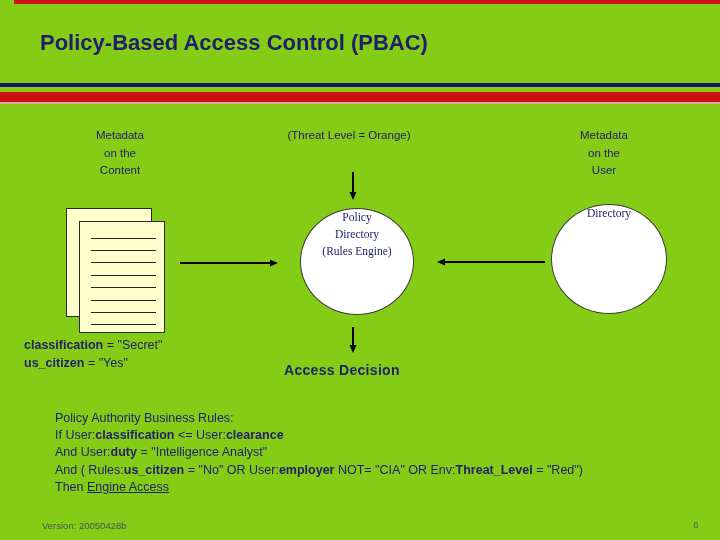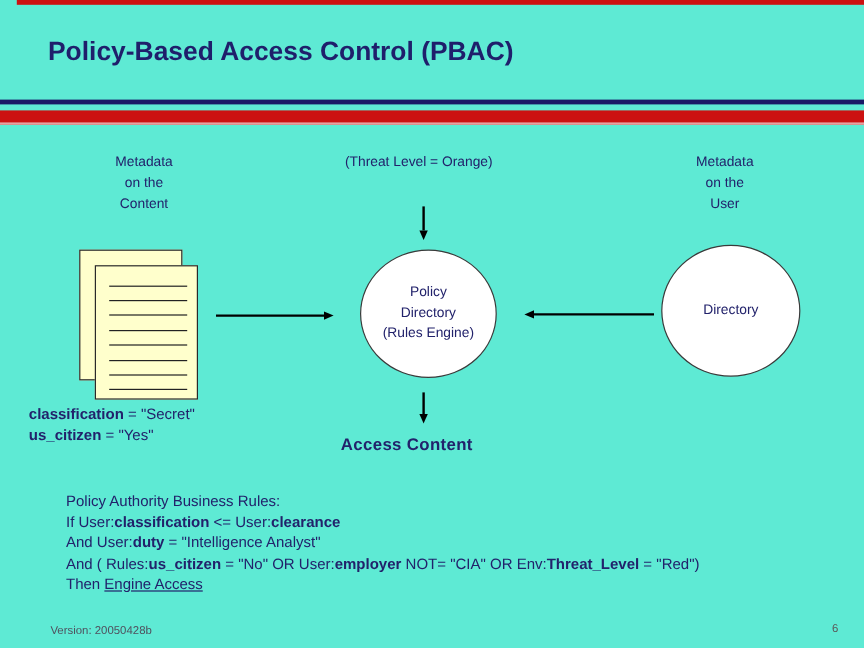--- a/index.html
+++ b/index.html
@@ -1,17 +1,17 @@
 <!DOCTYPE html>
 <html><head>
 <meta charset="utf-8">
 <style>
   html,body { margin:0; padding:0; background:#e8e8e8; }
   .slide {
-    position:relative; width:720px; height:540px; background:#5eead4;
+    position:relative; width:720px; height:540px; background:#84cc16;
     font-family:"Liberation Sans", sans-serif; overflow:hidden;
     color:#22226B;
   }
   .top-red-line { position:absolute; left:14px; top:0; width:706px; height:4px; background:#CC1111; }
   .title {
     position:absolute; left:40px; top:30px; margin:0;
     font-size:22px; font-weight:bold; color:#1F1F6B; white-space:nowrap;
   }
   .navy-rule { position:absolute; left:0; top:83px; width:720px; height:4px; background:#1A1A66; }
   .red-bar { position:absolute; left:0; top:92px; width:720px; height:10px; background:#CC1111; border-bottom:2px solid #E5A3A3; }
@@ -23,22 +23,22 @@
 
   .overlay { position:absolute; left:0; top:0; width:720px; height:540px; pointer-events:none; }
 
   .page { position:absolute; background:#FFFFCC; border:1px solid #2a2a2a; }
   .page-back  { left:66px; top:208px; width:84px; height:107px; }
   .page-front { left:79px; top:221px; width:84px; height:110px; }
   .dl { position:absolute; left:11px; width:65px; border-top:1px solid #222; height:0; }
 
   .circle {
     position:absolute; border:1px solid #3a3a3a; border-radius:50%; background:#ffffff;
-    display:flex; flex-direction:column; justify-content:center; align-items:center;
-    text-align:center; font-size:11.5px; line-height:17px; color:#22226B;
+    display:flex; flex-direction:column; justify-content:flex-start; align-items:center;
+    text-align:center; font-size:11.5px; line-height:17px; color:#22226B;font-family:Liberation Serif, serif;
   }
   .policy    { left:300px; top:208px; width:112px; height:105px; }
   .directory { left:551px; top:204px; width:114px; height:108px; }
 
   .attrs { position:absolute; left:24px; top:336px; font-size:12.5px; line-height:18px; color:#22226B; }
   .attrs .line { white-space:pre; }
 
   .decision {
     position:absolute; left:284px; top:362px;
     font-size:14px; font-weight:bold; letter-spacing:0.3px; color:#22226B; white-space:nowrap;
@@ -114,21 +114,21 @@
 
   <div class="circle directory">
     <div>Directory</div>
   </div>
 
   <div class="attrs">
     <div class="line"><span class="b">classification</span><span> = "Secret"</span></div>
     <div class="line"><span class="b">us_citizen</span><span> = "Yes"</span></div>
   </div>
 
-  <div class="decision">Access Content</div>
+  <div class="decision">Access Decision</div>
 
   <div class="rules">
     <div class="line">Policy Authority Business Rules:</div>
     <div class="line"><span>If User:</span><span class="b">classification</span><span> &lt;= User:</span><span class="b">clearance</span></div>
     <div class="line"><span>And User:</span><span class="b">duty</span><span> = "Intelligence Analyst"</span></div>
     <div class="line"><span>And ( Rules:</span><span class="b">us_citizen</span><span> = "No" OR User:</span><span class="b">employer</span><span> NOT= "CIA" OR Env:</span><span class="b">Threat_Level</span><span> = "Red")</span></div>
     <div class="line"><span>Then </span><span class="u">Engine Access</span></div>
   </div>
 
   <div class="version">Version: 20050428b</div>

